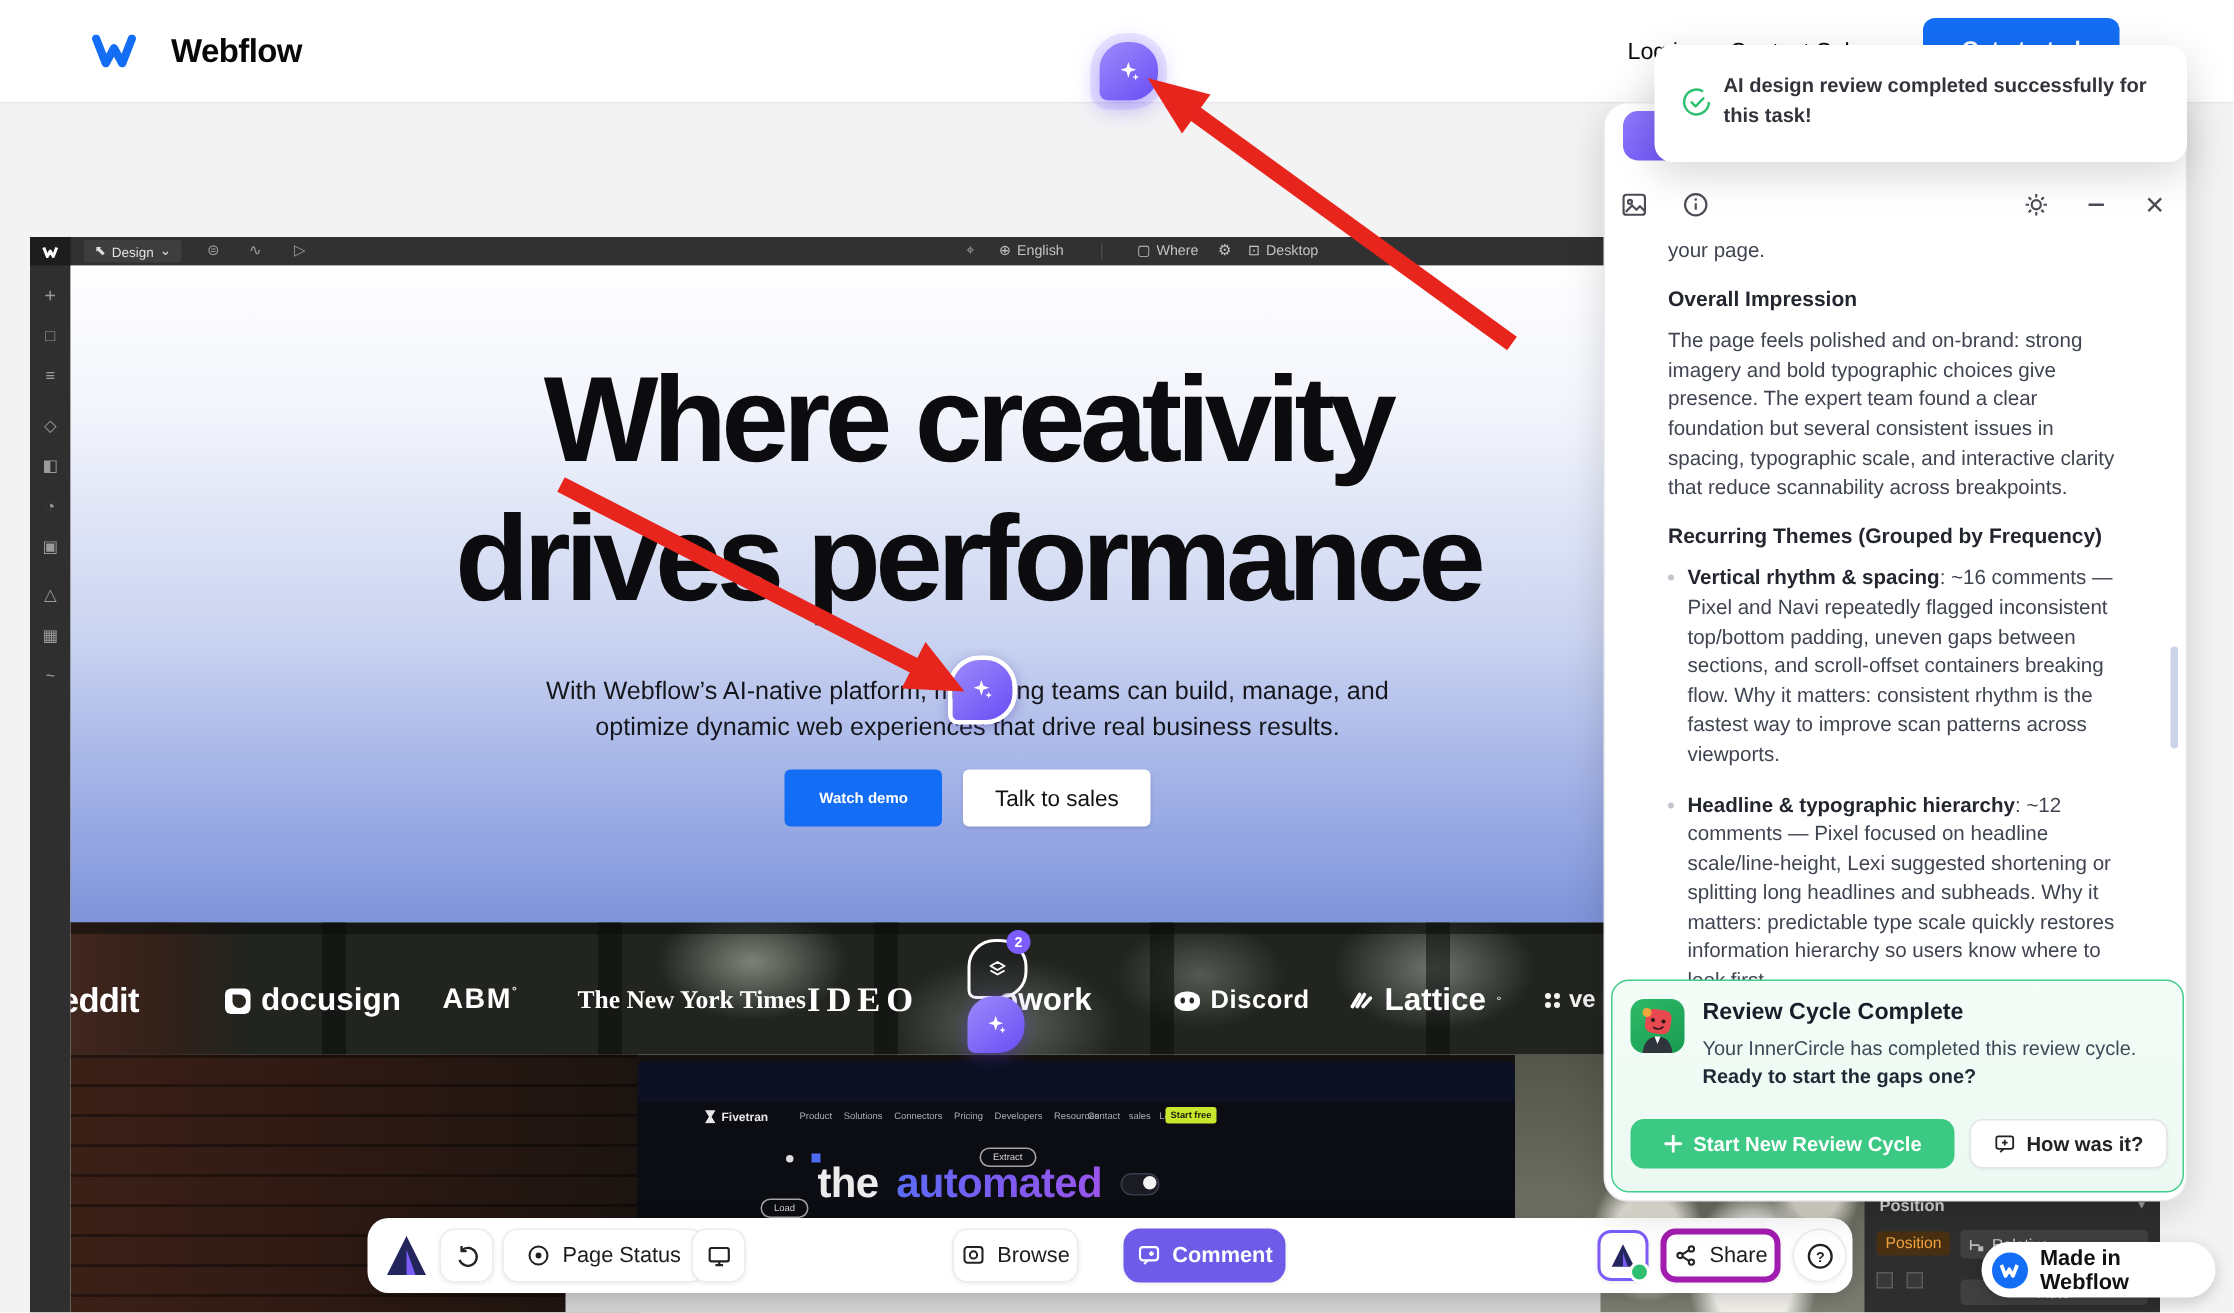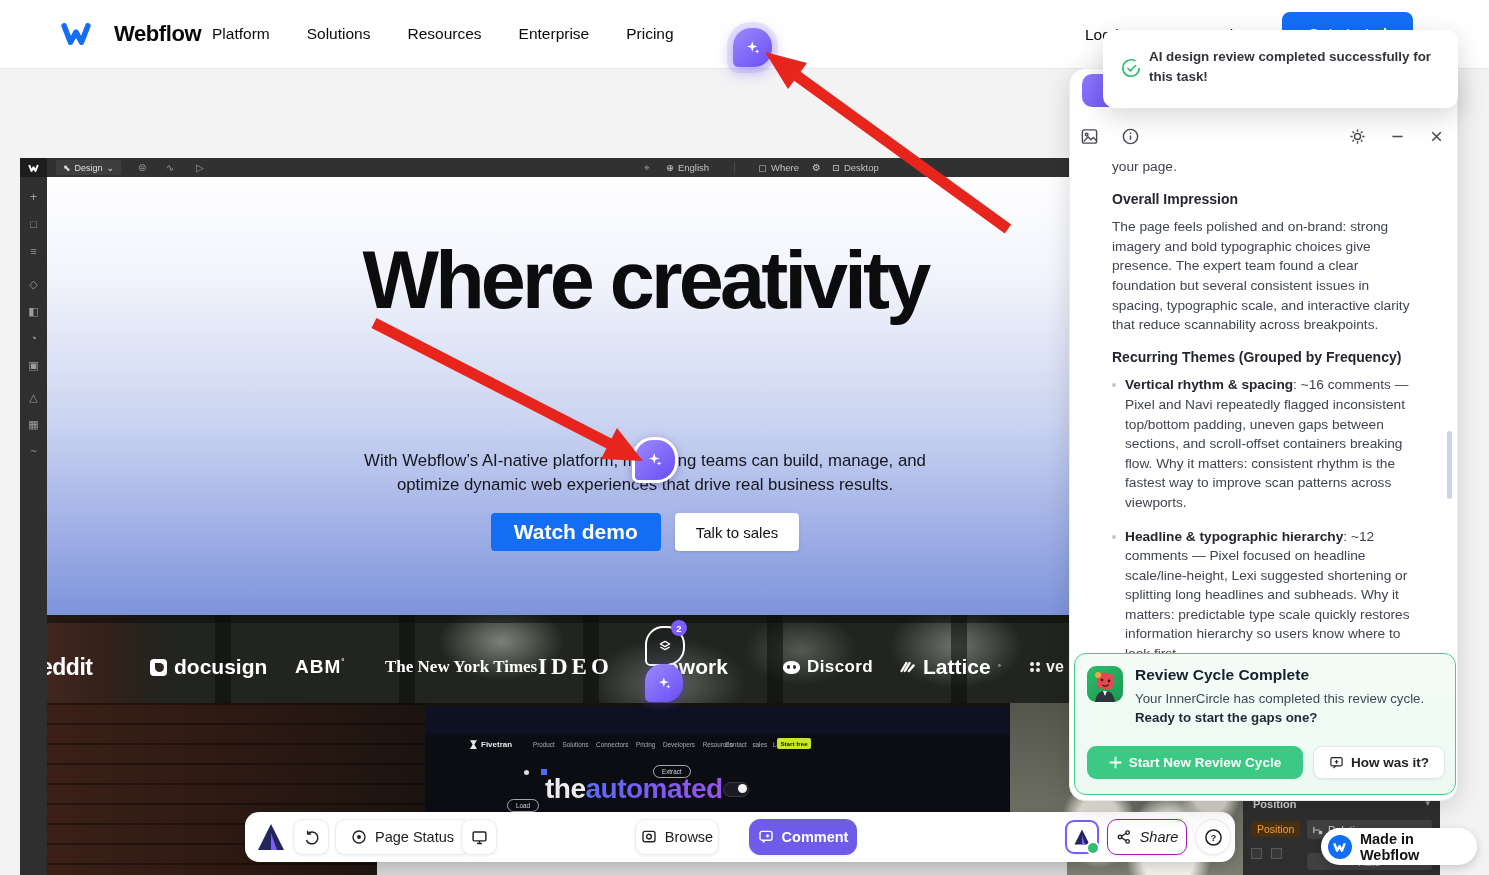--- a/index.html
+++ b/index.html
@@ -32,21 +32,21 @@
   .r-ic{position:absolute;left:0;width:27px;text-align:center;color:#9b9b9b;font-size:11px;line-height:12px;}
 
   
   .canvas{position:absolute;left:27px;top:19px;width:1196px;height:698px;background:#fff;overflow:hidden;}
   .hero{position:absolute;left:0;top:0;width:100%;height:438px;
         background:linear-gradient(180deg,#fefeff 0%,#f3f5fc 22%,#ccd5f1 55%,#98a9e4 85%,#7e94da 100%);}
   .hl{position:absolute;width:100%;text-align:center;font-weight:700;font-size:81px;letter-spacing:-3.8px;color:#0c0c0e;line-height:1;}
   .hl1{top:63px;} .hl2{top:156px;}
   .sub{position:absolute;top:272px;width:100%;text-align:center;font-size:16.8px;line-height:24px;color:#15161c;}
   .ctas{position:absolute;top:336px;width:100%;display:flex;justify-content:center;gap:14px;}
-  .cta1{height:38px;padding:0 23px;background:#146EF5;color:#fff;border:none;border-radius:4px;font-size:21px;font-weight:600;display:flex;align-items:center;}
+  .cta1{height:38px;padding:0 23px;background:#146EF5;color:#fff;border:none;border-radius:4px;font-size:10px;font-weight:600;display:flex;align-items:center;}
   .cta2{height:38px;padding:0 21px;background:#fff;color:#121212;border:none;border-radius:4px;font-size:15px;display:flex;align-items:center;box-shadow:0 1px 3px rgba(0,0,0,.12);}
 
   
   .logoband{position:absolute;left:0;top:438px;width:100%;height:88px;
     background:
       radial-gradient(90px 55px at 38% 30%, rgba(214,224,210,.50), transparent 70%),
       radial-gradient(110px 65px at 52% 78%, rgba(196,208,196,.38), transparent 70%),
       radial-gradient(95px 60px at 76% 35%, rgba(205,214,205,.45), transparent 70%),
       radial-gradient(70px 45px at 89% 62%, rgba(180,190,182,.32), transparent 70%),
       radial-gradient(80px 50px at 63% 40%, rgba(190,205,190,.32), transparent 70%),
@@ -87,21 +87,21 @@
                 linear-gradient(180deg,#54564b,#7c7e72);}
   .laptop{position:absolute;left:378px;top:4px;width:585px;height:152px;background:#0b0d13;border-radius:6px 6px 0 0;overflow:hidden;}
   .fv-top{position:absolute;left:0;top:0;width:100%;height:28px;background:#0d1122;}
   .fv-brand{position:absolute;left:45px;top:33px;font-size:8px;font-weight:700;color:#e8e8e8;display:flex;gap:4px;align-items:center;}
   .fv-nav{position:absolute;left:108px;top:34px;font-size:6.3px;color:#a9adb8;word-spacing:6px;}
   .fv-right{position:absolute;left:300px;top:34px;font-size:6.3px;color:#a9adb8;word-spacing:4px;}
   .fv-cta{position:absolute;left:352px;top:31px;width:34px;height:11px;background:#c9e62c;border-radius:2px;
           font-size:6.2px;font-weight:700;color:#17200a;display:flex;align-items:center;justify-content:center;}
   .fv-dot1{position:absolute;left:99px;top:63px;width:5px;height:5px;border-radius:50%;background:#ddd;}
   .fv-dot2{position:absolute;left:116px;top:62px;width:6px;height:6px;background:#4f6cf2;}
-  .fv-head{position:absolute;left:120px;top:66px;font-size:28px;font-weight:700;letter-spacing:-.5px;display:flex;align-items:center;gap:0;}
+  .fv-head{position:absolute;left:120px;top:66px;font-size:28px;font-weight:700;letter-spacing:-.5px;display:flex;align-items:center;gap:12px;}
   .fv-w1{color:#ececec;} 
   .fv-w2{background:linear-gradient(90deg,#5b6cf5,#7b5bf0,#9a55ec);-webkit-background-clip:text;background-clip:text;color:transparent;}
   .fv-toggle{width:24px;height:13px;background:#1b1b24;border:1px solid #3a3a4c;border-radius:8px;position:relative;}
   .fv-toggle:after{content:"";position:absolute;right:1px;top:1px;width:9px;height:9px;border-radius:50%;background:#f2f2f2;}
   .fv-pill{position:absolute;border:1px solid rgba(205,205,205,.8);border-radius:8px;font-size:6.3px;color:#d5d5d5;padding:2px 8px;}
   .fv-load{left:82px;top:92px;} .fv-extract{left:228px;top:58px;}
   .lapbase{position:absolute;left:330px;top:156px;width:690px;height:16px;background:#d4d4d4;border-radius:2px 2px 0 0;}
 
   
   .pbadge{background:linear-gradient(140deg,#9c8bfb,#6a4cf5);border-radius:46% 46% 46% 14%;display:flex;align-items:center;justify-content:center;}
@@ -165,41 +165,34 @@
   .made .mw-ic{width:24px;height:24px;border-radius:50%;background:#146EF5;margin:0 8px 0 7px;display:flex;align-items:center;justify-content:center;}
   .made span{font-size:14.5px;font-weight:600;color:#111;}
 
   
   .toolbar{position:absolute;left:245px;top:812px;width:990px;height:50px;background:#fff;border-radius:14px;z-index:40;
            box-shadow:0 3px 14px rgba(0,0,0,.18);}
   .tb-btn{position:absolute;top:7px;height:36px;background:#fff;border:1px solid #ececec;border-radius:10px;
           display:flex;align-items:center;justify-content:center;gap:8px;font-size:14.5px;color:#1c1c1c;box-shadow:0 1px 3px rgba(0,0,0,.07);box-sizing:border-box;}
   .tb-comment{background:#6E5BE8;border-color:#6E5BE8;color:#fff;font-weight:700;}
   .tb-a2{border:2px solid #7c5cfa;border-radius:9px;position:absolute;}
-  .tb-share{border:1px solid #a21caf;font-style:italic;}
+  .tb-share{border:4px solid #a21caf;}
   .gdot{position:absolute;right:-3px;bottom:-3px;width:10px;height:10px;border-radius:50%;background:#2fbf71;border:2px solid #fff;}
 </style>
 </head>
 <body>
 
 <div class="stage">
 
   <div class="site-nav">
     <div class="wf-logo">
       <svg width="36" height="22" viewBox="0 0 32 24">
         <path d="M3 3 L10 21 L16 10 L22 21 L29 3" fill="none" stroke="#146EF5" stroke-width="6" stroke-linejoin="round" stroke-linecap="round"></path>
       </svg>
       <b>Webflow</b>
-    </div>
-    <div class="nav-items">
-      <span>Platform</span>
-      <span>Solutions</span>
-      <span>Resources</span>
-      <span>Enterprise</span>
-      <span>Pricing</span>
     </div>
     <span class="nav-login">Log in</span>
     <span class="nav-contact">Contact Sales</span>
     <button class="nav-cta">Get started</button>
   </div>
 
   <div class="designer">
     <div class="d-topbar">
       <div class="d-logo">
         <svg width="11" height="8" viewBox="0 0 32 24">
@@ -240,20 +233,21 @@
       <span class="r-ic" style="top:155px;">◔</span>
       <span class="r-ic" style="top:182px;">▣</span>
       <span class="r-ic" style="top:214px;">△</span>
       <span class="r-ic" style="top:241px;">▦</span>
       <span class="r-ic" style="top:268px;">~</span>
     </div>
 
     <div class="canvas">
       <div class="hero">
         <div class="hl hl1">Where creativity</div>
+        <div class="hl hl2">drives performance</div>
         <div class="sub">
           <div>With Webflow’s AI-native platform, marketing teams can build, manage, and</div>
           <div>optimize dynamic web experiences that drive real business results.</div>
         </div>
         <div class="ctas">
           <button class="cta1">Watch demo</button>
           <button class="cta2">Talk to sales</button>
         </div>
       </div>
 

